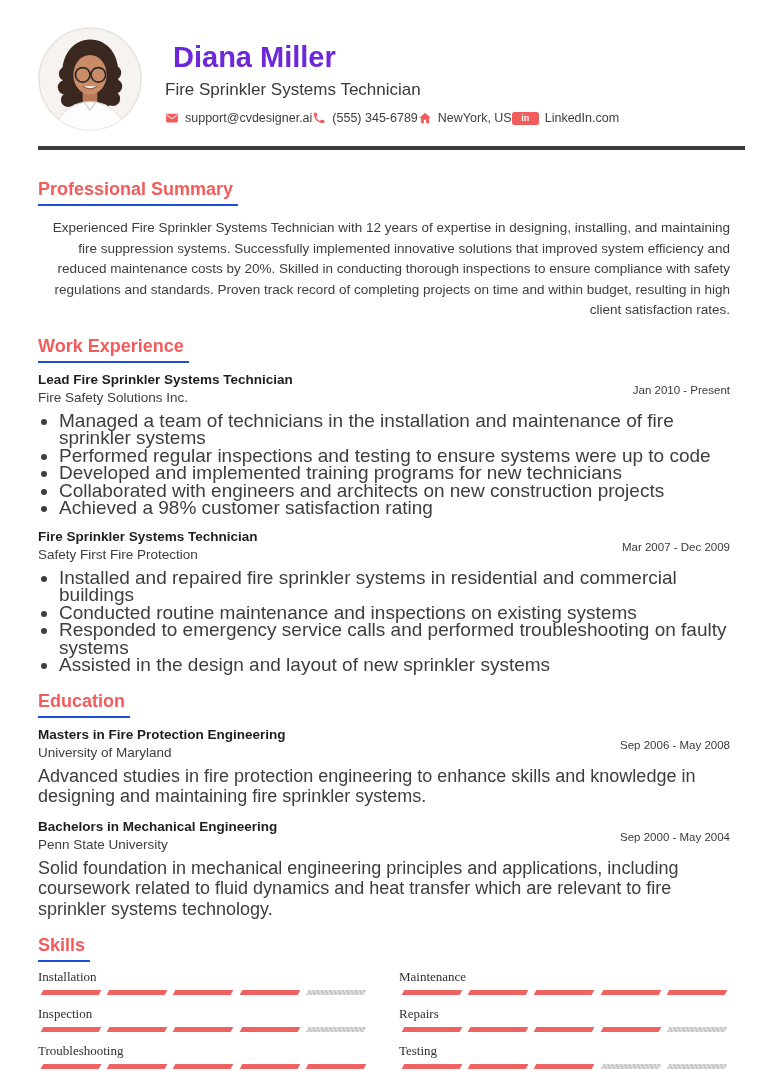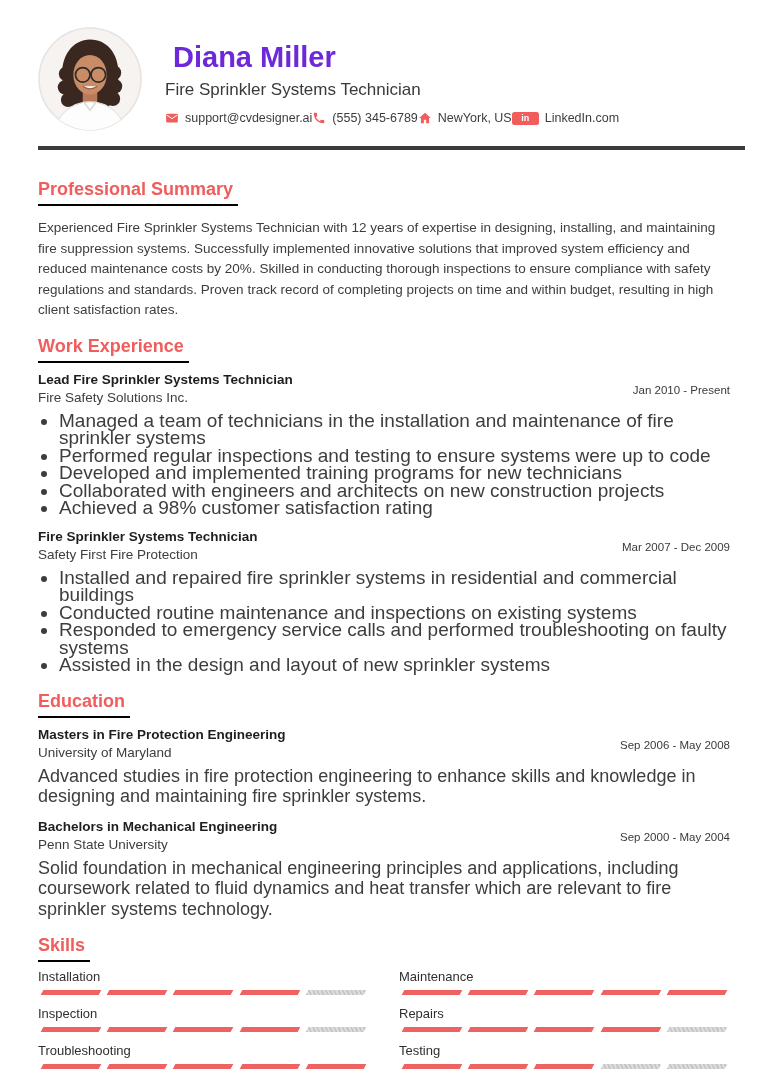--- a/index.html
+++ b/index.html
@@ -19,40 +19,40 @@
   .contact { display:flex; align-items:center; gap:6px; white-space:nowrap; cursor:pointer; }
   .contact svg { width:14px; height:14px; display:block; }
   .li-badge { width:27px; height:13px; background:#f15c5c; color:#fff; border-radius:2.5px;
     font-size:9px; font-weight:bold; display:flex; align-items:center; justify-content:center; line-height:1; }
 
   .divider { height:4px; background:#3b3b3b; margin-top:15px; margin-right:-15px; }
 
   
   .heading-row { line-height:0; }
   h2.section-heading { display:inline-block; margin:0; font-size:18px; line-height:19px; font-weight:bold;
-    color:#f15c5c; border-bottom:2px solid #000000; padding:0 5px 5px 0; }
+    color:#f15c5c; border-bottom:2px solid #1d4ed8; padding:0 5px 5px 0; }
   section.summary { margin-top:30px; }
-  .summary-text { margin:12px 0 0; font-size:13.5px; line-height:20.5px; color:#3d3d3d; }
+  .summary-text { margin:12px 0 0; font-size:13.5px; line-height:20.5px; color:#3d3d3d;text-align:right; }
 
   section.experience { margin-top:16px; }
   section.education { margin-top:18px; }
   section.skills { margin-top:17px; }
 
   .entry { margin-top:8px; }
   .entry-head { display:flex; justify-content:space-between; align-items:center; }
   .entry-title { font-size:13.5px; font-weight:bold; color:#1e1e1e; line-height:18px; }
   .entry-sub { font-size:13.5px; color:#3d3d3d; line-height:18px; }
   .entry-date { font-size:11.5px; color:#3a3a3a; white-space:nowrap; padding-top:3px; }
   ul.bullets { margin:5px 0 0; padding-left:21px; list-style:disc; }
   ul.bullets li { font-size:19px; line-height:17.5px; color:#3d3d3d; }
   .entry + .entry { margin-top:11px; }
   .edu-desc { margin:4px 0 0; font-size:18px; line-height:20.5px; color:#3d3d3d; }
 
   .skills-grid { display:grid; grid-template-columns:1fr 1fr; column-gap:30px; margin-top:7px; }
-  .skill { margin-bottom:11px; }
+  .skill { margin-bottom:11px;font-family:Liberation Serif, serif; }
   .skill-name { font-size:13px; line-height:16px; color:#2f2f2f; }
   .skill-bar { margin-top:5px; height:5px; display:flex; gap:8px; padding:0 4px; }
   .seg { flex:1; transform:skewX(-28deg); }
   .seg.fill { background:#ef6262; }
   .seg.empty { background:repeating-linear-gradient(45deg,#c7c7c7 0 1.5px,#dedede 1.5px 3px); }
 </style>
 </head>
 <body>
 
 <div class="page">

